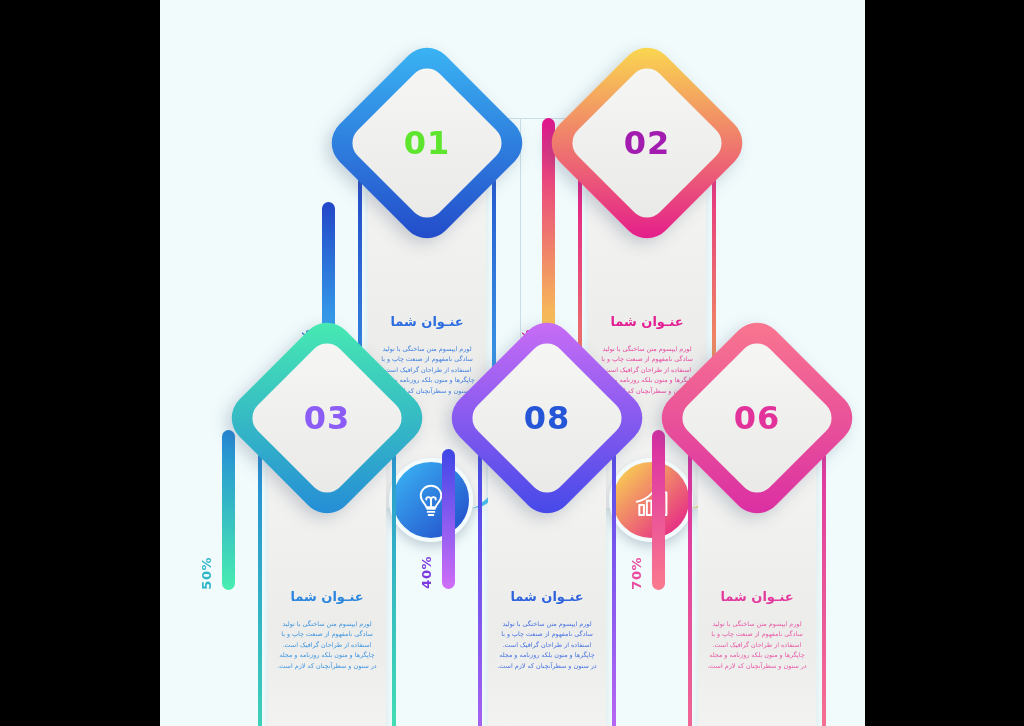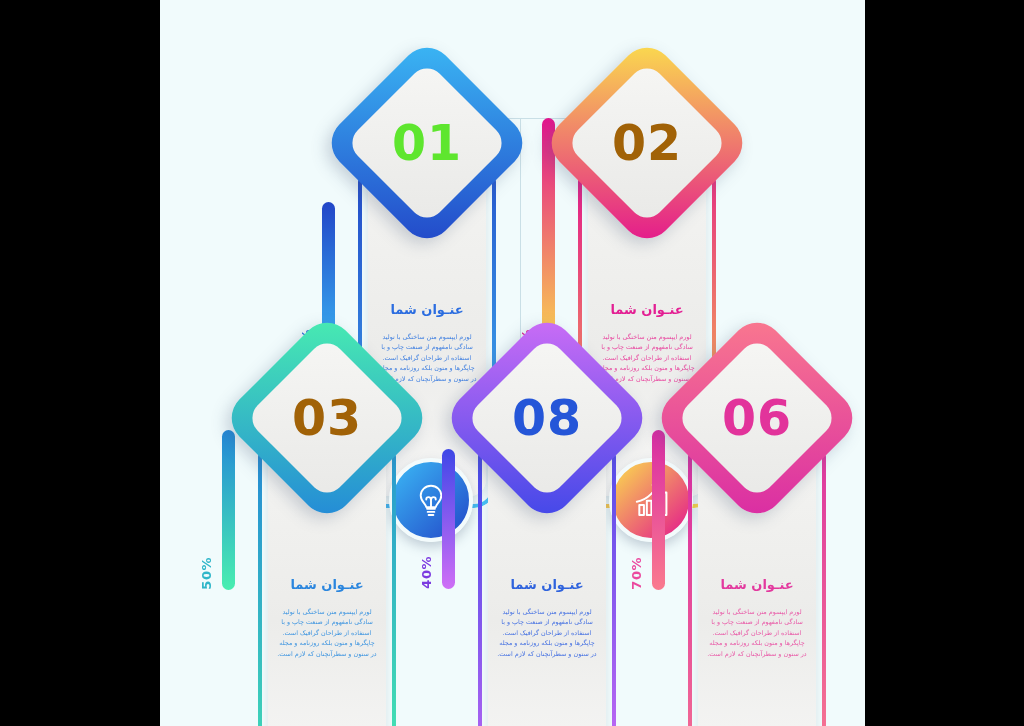--- a/index.html
+++ b/index.html
@@ -84,21 +84,21 @@
     -webkit-mask: linear-gradient(#000 0 0) content-box, linear-gradient(#000 0 0);
     -webkit-mask-composite: xor;
     mask: linear-gradient(#000 0 0) content-box, linear-gradient(#000 0 0);
     mask-composite: exclude;
   }
 
   
   .panel {
     position: absolute;
     left: 10px;
-    top: 0;
+    top: 12px;
     width: 118px;
     height: 336px;
     border-radius: 16px;
     background: linear-gradient(180deg, #f4f4f2 0%, #ececea 55%, #f6f6f5 100%);
     box-shadow: 0 3px 10px rgba(90,110,130,0.16);
     z-index: 3;
   }
 
   .panel-title {
     position: absolute;
@@ -173,21 +173,21 @@
     border-radius: 18px;
     background: linear-gradient(135deg, #f6f6f4 0%, #e9e9e7 100%);
     transform: rotate(45deg);
   }
   .diamond-num {
     position: absolute;
     inset: 0;
     display: flex;
     align-items: center;
     justify-content: center;
-    font-size: 49px;
+    font-size: 32px;
     font-weight: bold;
     letter-spacing: 1px;
     z-index: 3;
   }
 
   
   .icon-circle {
     position: absolute;
     left: 50%;
     margin-left: -38px;
@@ -251,21 +251,21 @@
         <div class="panel-title" style="color: rgb(227, 31, 147);">عنـوان شما</div>
         <div class="panel-body" style="color: rgb(232, 71, 159);">لورم ایپسوم متن ساختگی با تولید سادگی نامفهوم از صنعت چاپ و با استفاده از طراحان گرافیک است. چاپگرها و متون بلکه روزنامه و مجله در ستون و سطرآنچنان که لازم است.</div>
       </div>
       <div class="bar-group" style="left:-50px; top:-42px; height:244px;">
         <div class="bar-track" style="height:100%;"></div>
         <div class="pct" style="color: rgb(226, 29, 144);">80%</div>
       </div>
       <div class="diamond-wrap">
         <div class="diamond-outer"></div>
         <div class="diamond-inner"></div>
-        <div class="diamond-num" style="color: #a16207;">02</div>
+        <div class="diamond-num" style="color: #a21caf;">02</div>
       </div>
       <div class="icon-circle">
         <svg width="40" height="40" viewBox="0 0 48 48" fill="none" stroke="#ffffff" stroke-width="2.4" stroke-linecap="round" stroke-linejoin="round">
           <rect x="10" y="30" width="5.5" height="12"></rect>
           <rect x="19" y="25" width="5.5" height="17"></rect>
           <rect x="28" y="21" width="5.5" height="21"></rect>
           <rect x="37" y="15" width="5.5" height="27"></rect>
           <path d="M7 26c6-1 12-4 17-9 3.5-3.5 6-7 7.5-10"></path>
           <path d="M26 6h7v7"></path>
         </svg>
@@ -278,21 +278,21 @@
         <div class="panel-title" style="color: rgb(43, 134, 222);">عنـوان شما</div>
         <div class="panel-body" style="color: rgb(60, 148, 224);">لورم ایپسوم متن ساختگی با تولید سادگی نامفهوم از صنعت چاپ و با استفاده از طراحان گرافیک است. چاپگرها و متون بلکه روزنامه و مجله در ستون و سطرآنچنان که لازم است.</div>
       </div>
       <div class="bar-group" style="left:-50px; top:-5px; height:160px;">
         <div class="bar-track" style="height:100%;"></div>
         <div class="pct" style="color: rgb(47, 182, 201);">50%</div>
       </div>
       <div class="diamond-wrap">
         <div class="diamond-outer"></div>
         <div class="diamond-inner"></div>
-        <div class="diamond-num" style="color: #a16207;">03</div>
+        <div class="diamond-num" style="color: #8b5cf6;">03</div>
       </div>
 
     </div>
 
     <div class="card" id="card-3" style="left: 318px; top: 435px; --grad: linear-gradient(160deg, #3f47e8 0%, #cc6cf5 100%); --grad-d: linear-gradient(135deg, #cf6ef6 0%, #3f47e8 100%); --grad-c: linear-gradient(135deg, #cf6ef6 0%, #3f47e8 100%); --grad-v: linear-gradient(180deg, #3f47e8 0%, #cf6ef6 100%);">
       <div class="frame"></div>
       <div class="panel">
         <div class="panel-title" style="color: rgb(47, 99, 221);">عنـوان شما</div>
         <div class="panel-body" style="color: rgb(68, 112, 226);">لورم ایپسوم متن ساختگی با تولید سادگی نامفهوم از صنعت چاپ و با استفاده از طراحان گرافیک است. چاپگرها و متون بلکه روزنامه و مجله در ستون و سطرآنچنان که لازم است.</div>
       </div>

